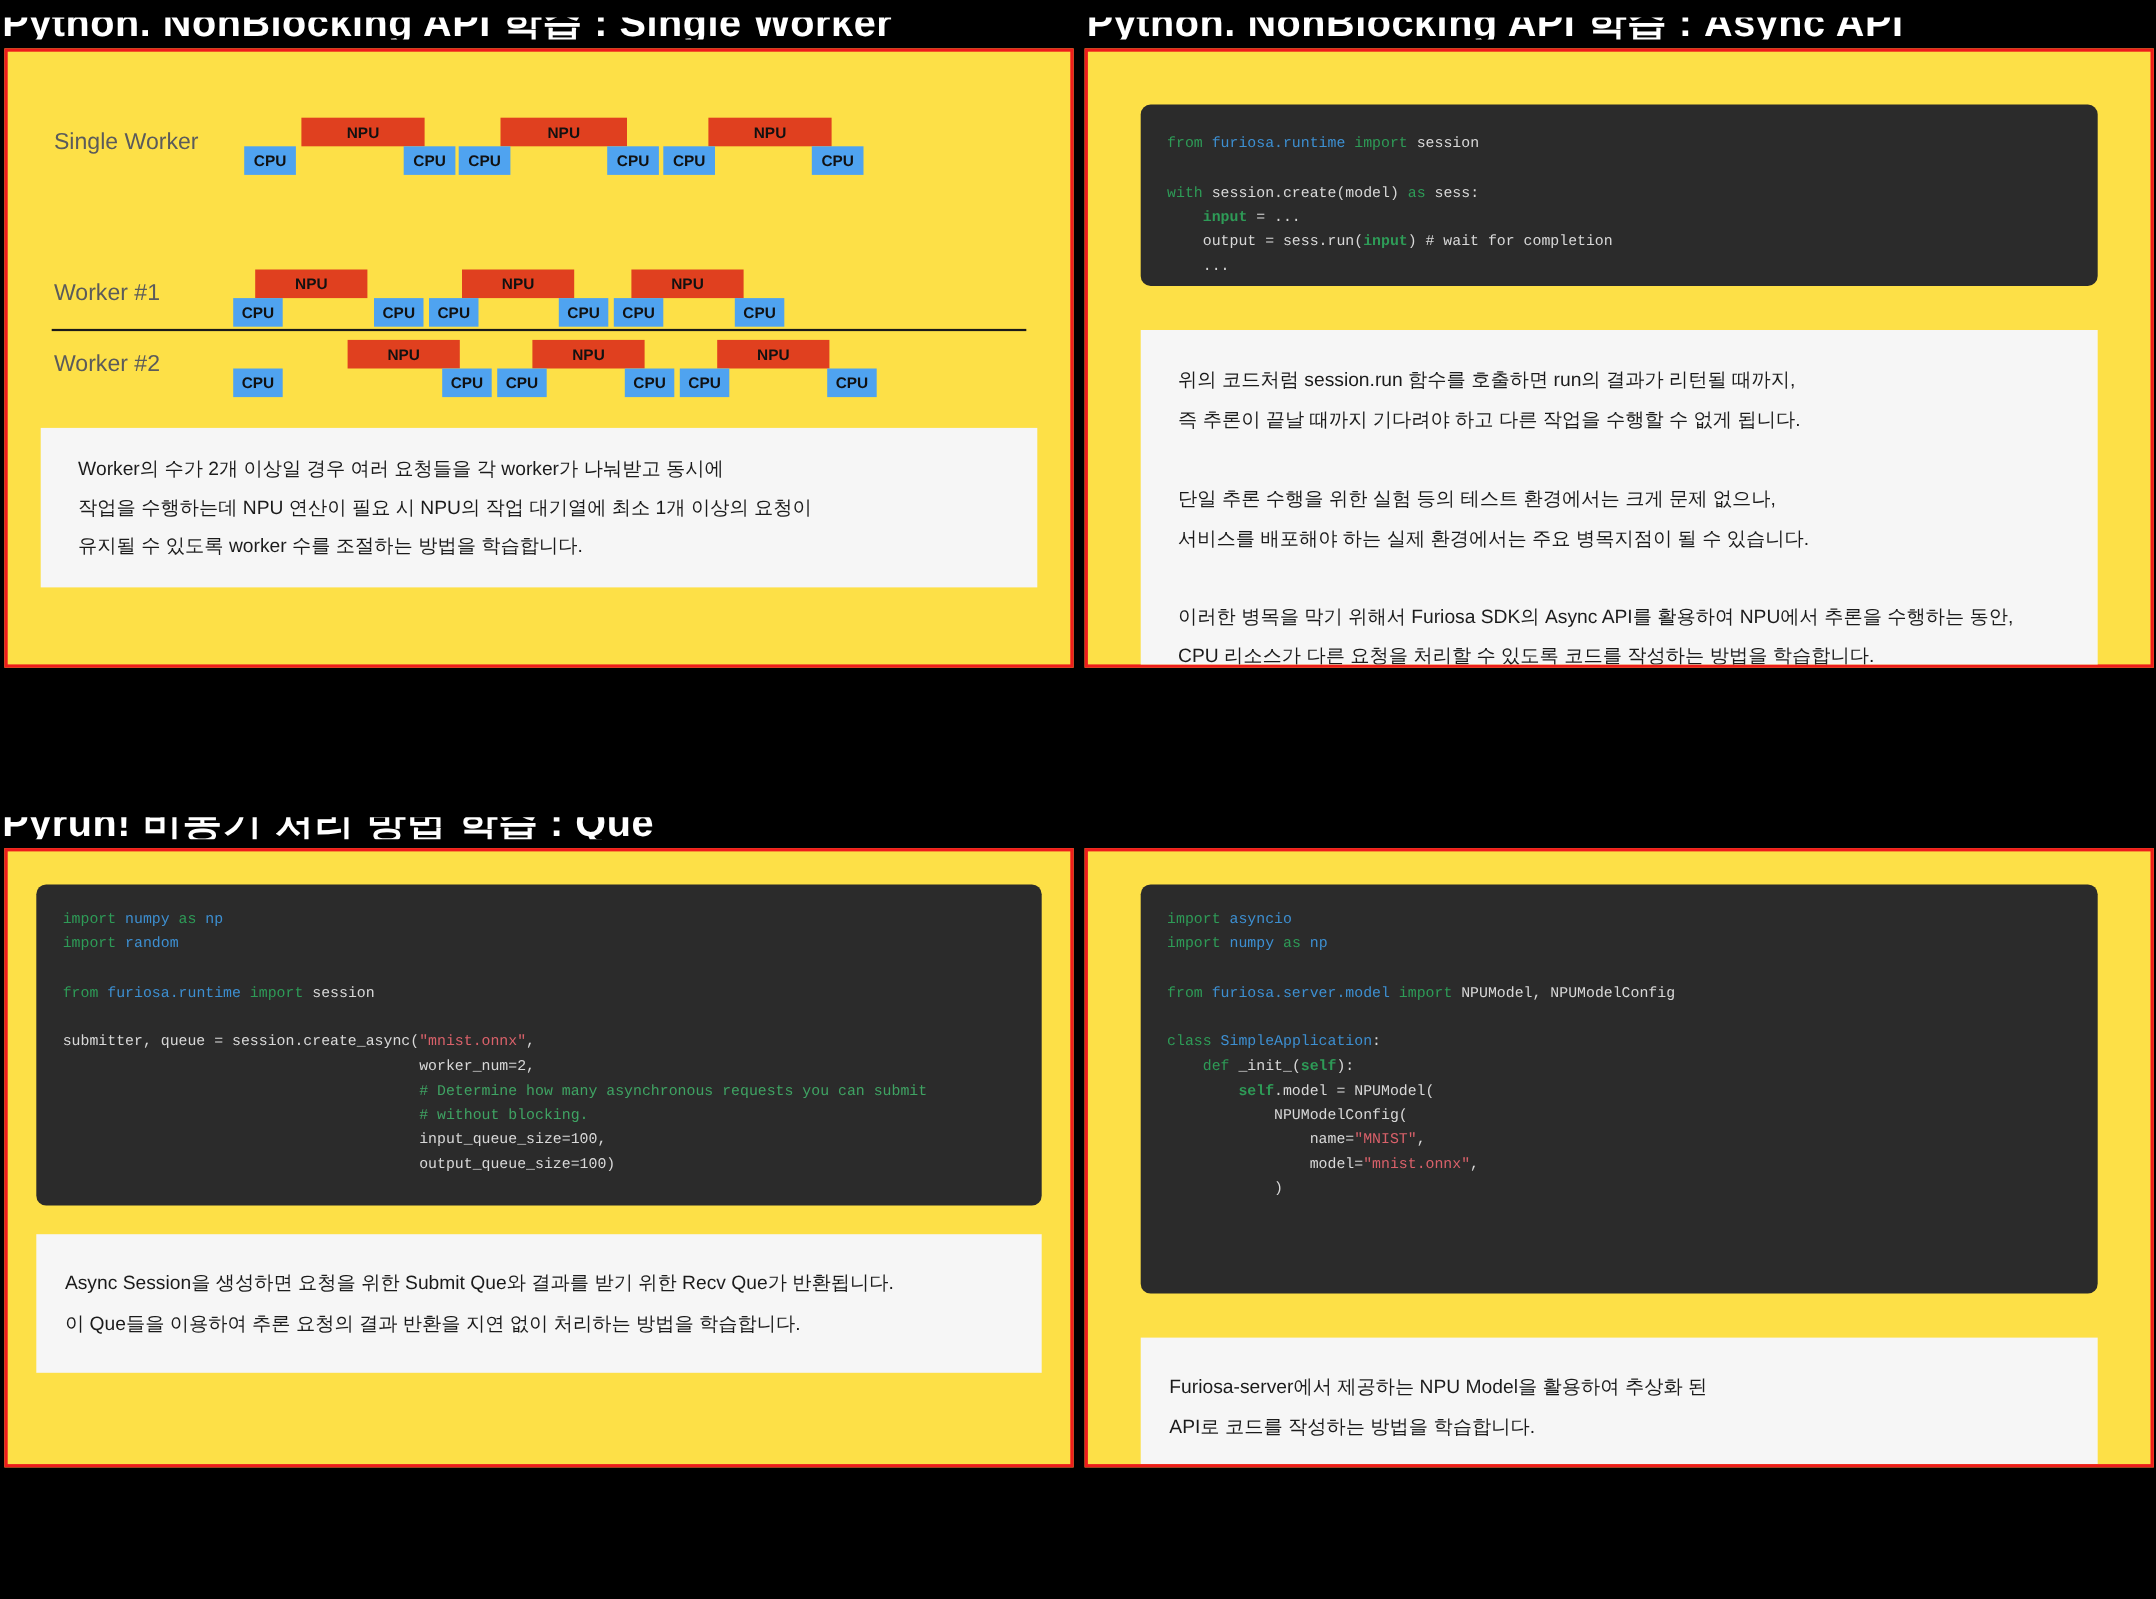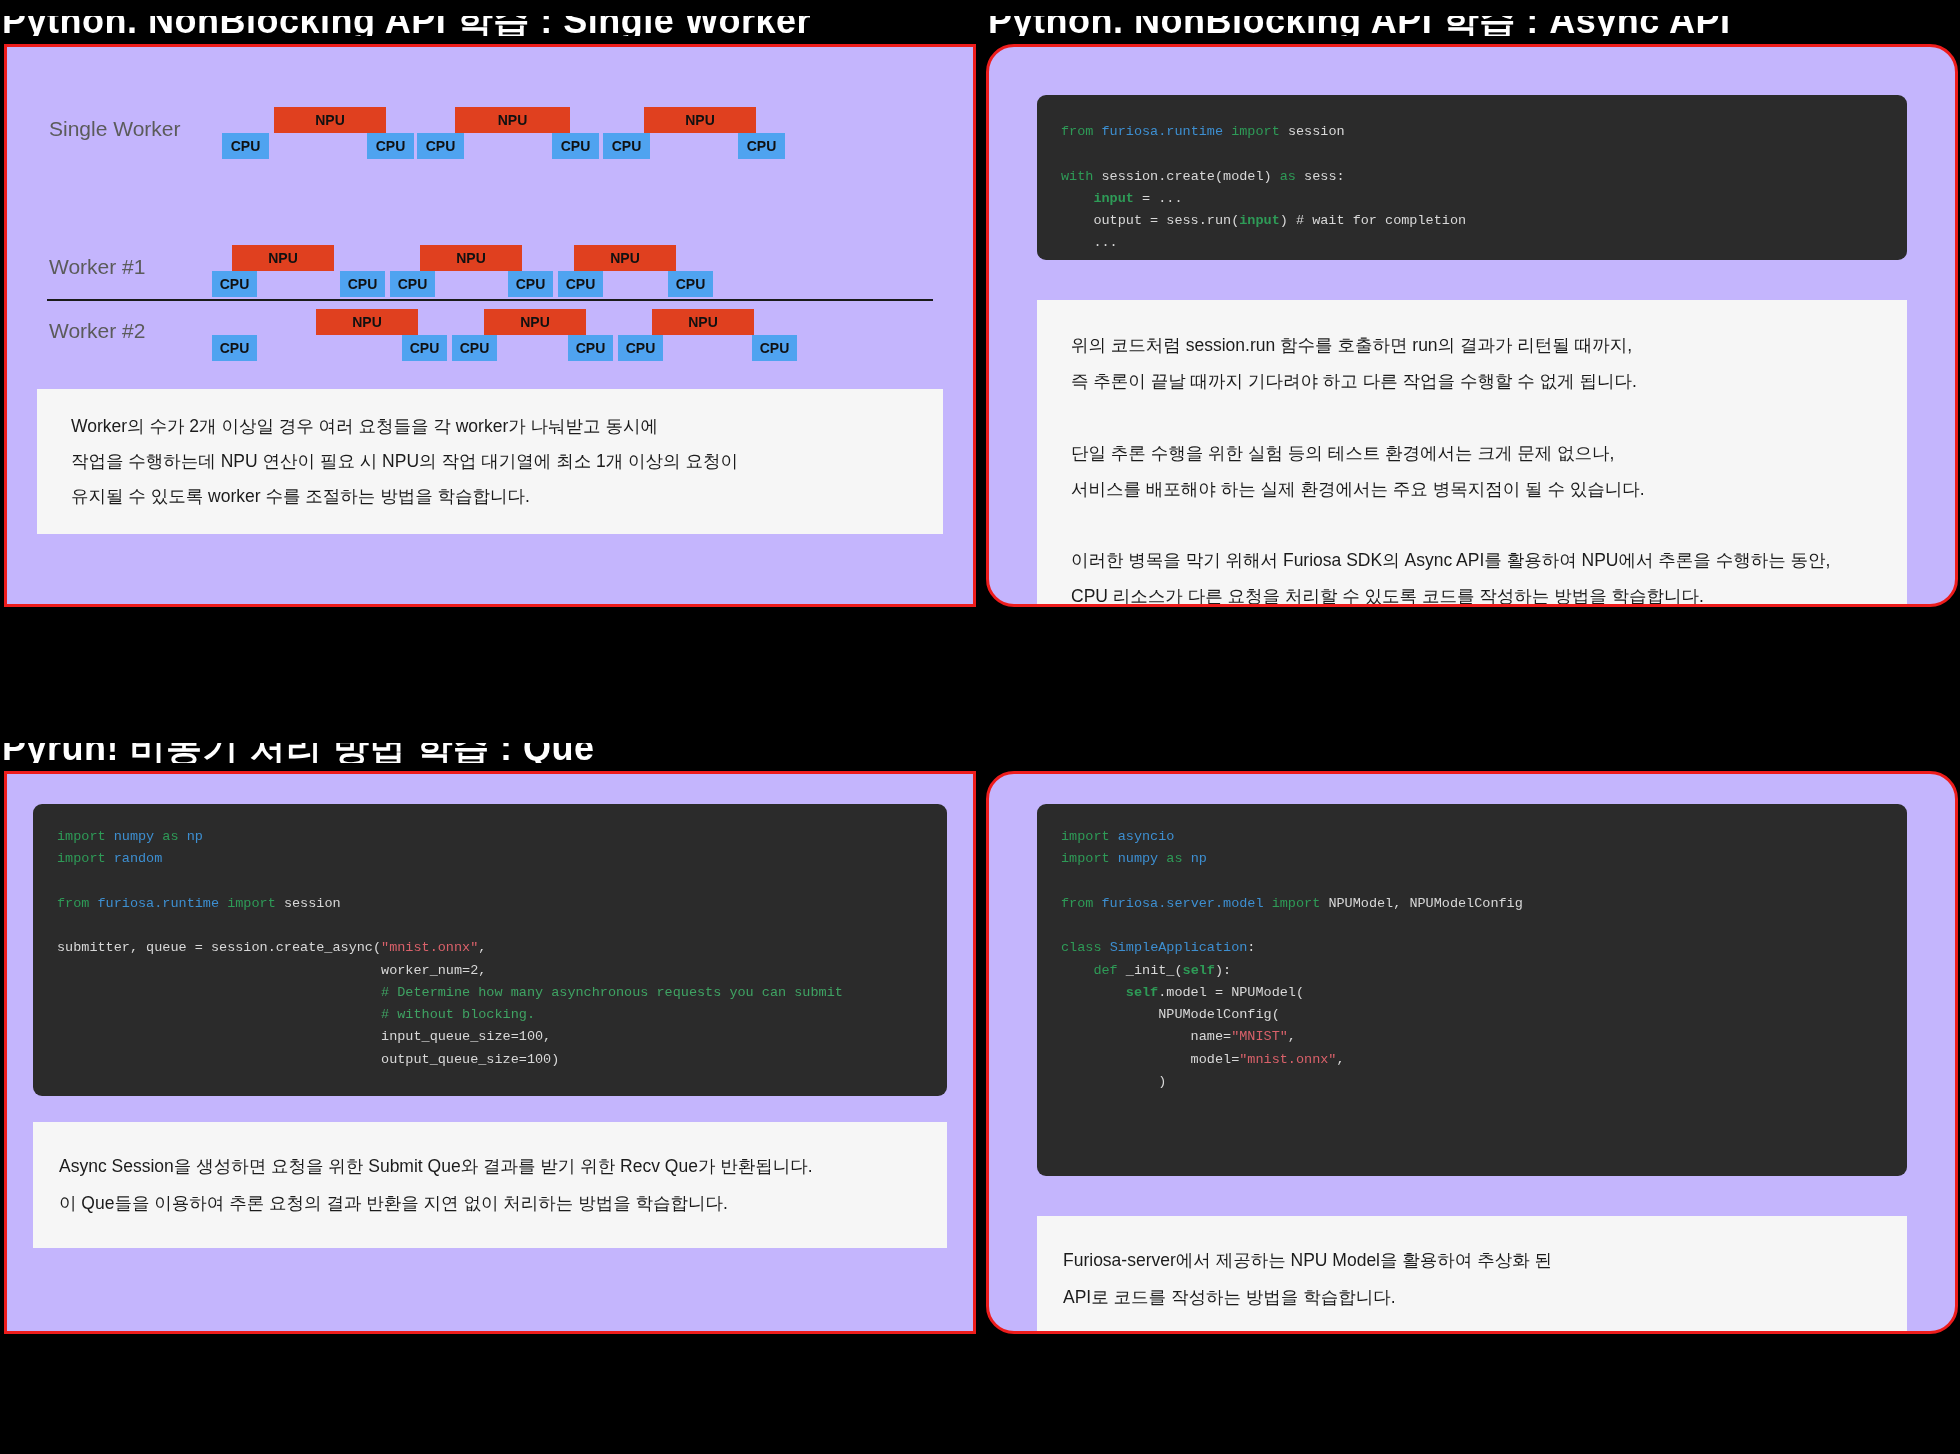--- a/index.html
+++ b/index.html
@@ -52,25 +52,25 @@
   }
   .titlebar.tb-tr .title-redacted { left: 8px; }
 
   
   .card {
     position: absolute;
     left: 4px;
     top: 44px;
     width: 972px;
     height: 563px;
-    background: #c4b5fd;
+    background: #fde047;
     border: 3px solid #ee1c1c;
     overflow: hidden;
   }
-  .q-tr .card, .q-br .card { left: 6px; border-radius: 28px; }
+  .q-tr .card, .q-br .card { left: 6px; }
 
   .card-inner {
     position: relative;
     width: 100%;
     height: 100%;
     padding: 26px 30px;
   }
 
   
   .diagram { position: relative; }

